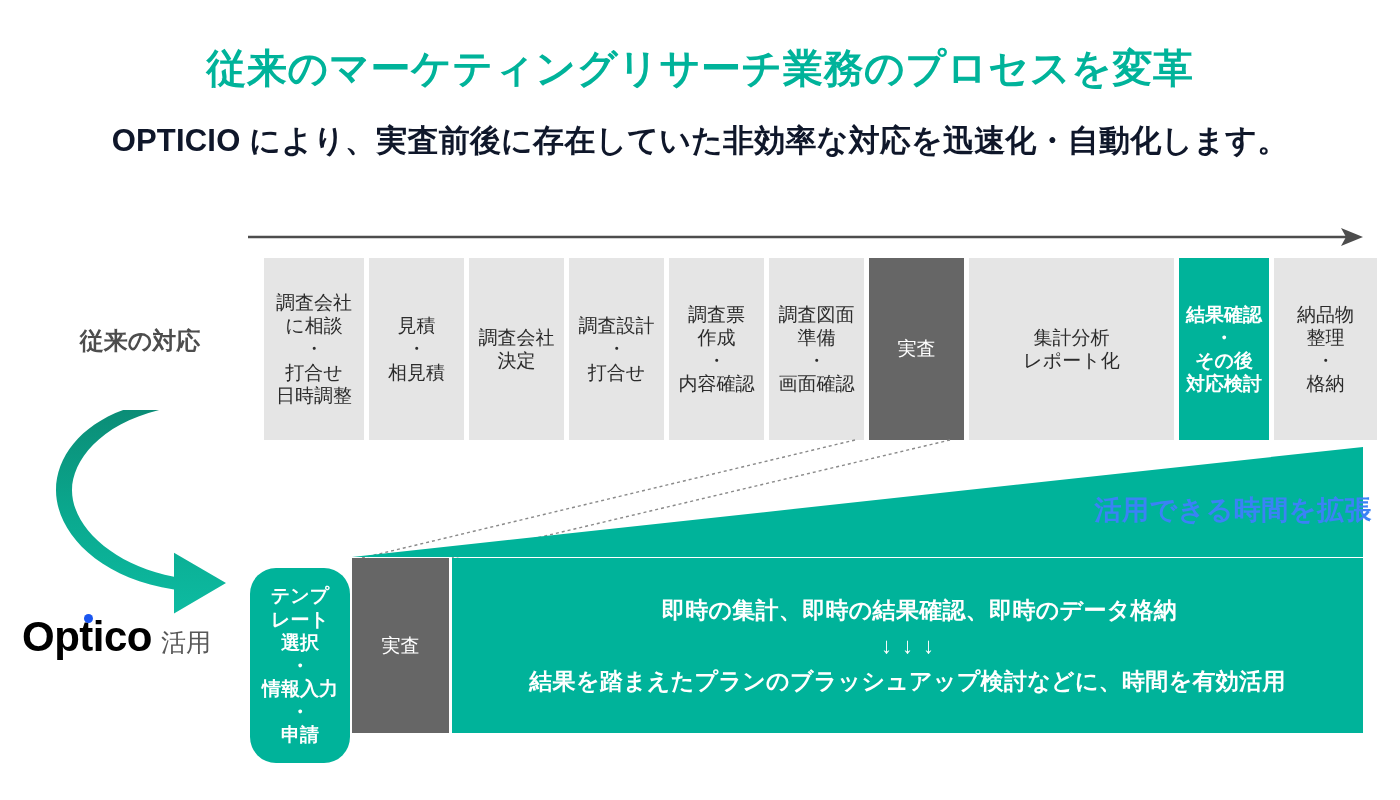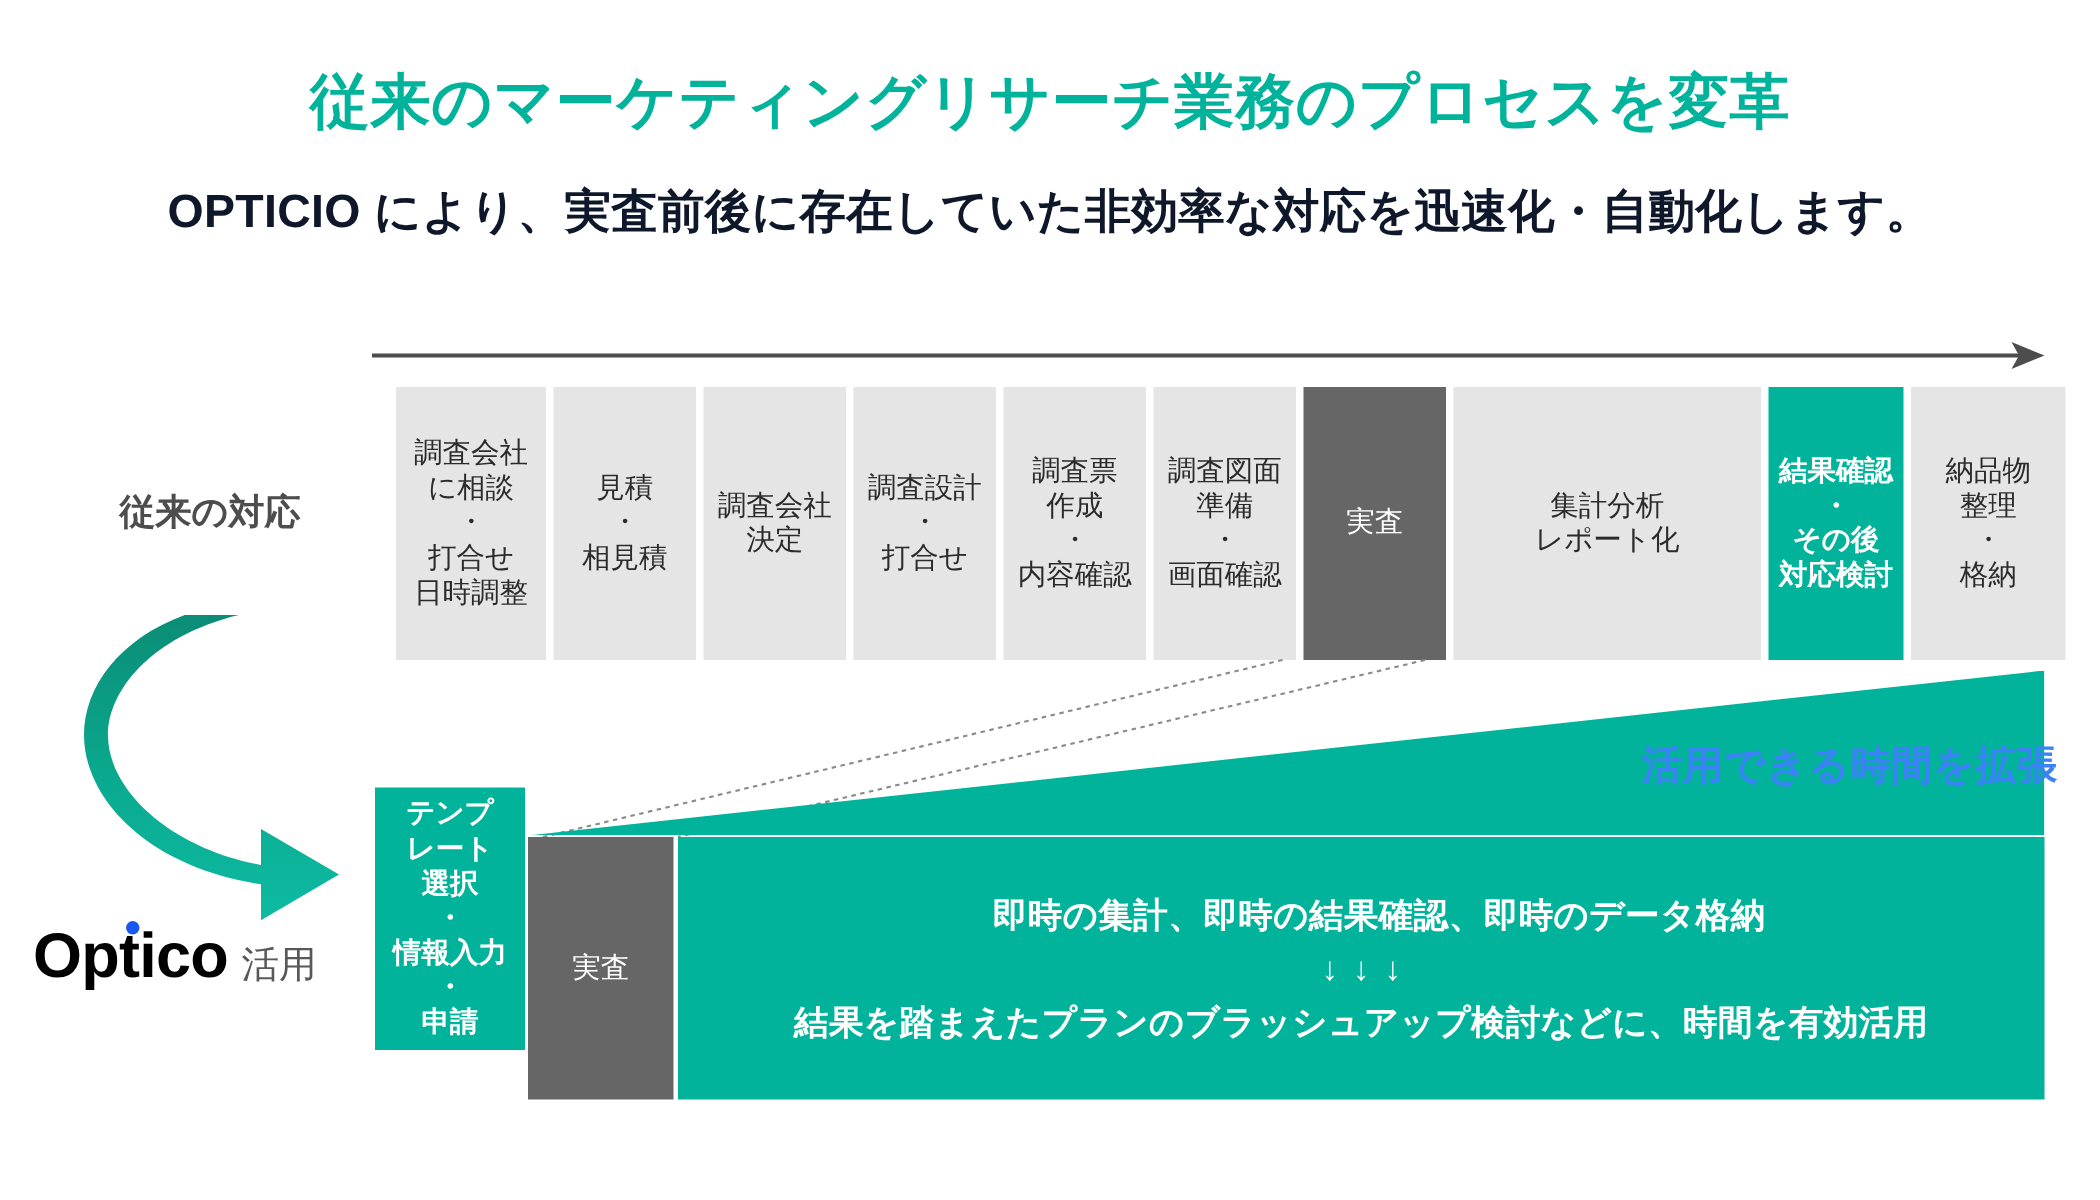--- a/index.html
+++ b/index.html
@@ -252,21 +252,21 @@
   <svg width="1400" height="800" xmlns="http://www.w3.org/2000/svg">
     <line x1="855" y1="440" x2="362" y2="558" stroke="#8a8a8a" stroke-width="1.4" stroke-dasharray="3,3"></line>
     <line x1="950" y1="440" x2="452" y2="558" stroke="#8a8a8a" stroke-width="1.4" stroke-dasharray="3,3"></line>
   </svg>
 </div>
 
 <div id="expansion-wedge"></div>
 <div id="expansion-label">活用できる時間を拡張</div>
 
 <div id="optico-row-steps">
-    <div class="step-box tone-teal" style="left: 250px; top: 525px; width: 100px; height: 175px;"><span>テンプ
+    <div class="step-box tone-teal" style="left: 250px; top: 568px; width: 100px; height: 195px; border-radius: 26px;"><span>テンプ
 レート
 選択
 ・
 情報入力
 ・
 申請</span></div>
     <div class="step-box tone-dark" style="left: 352px; top: 558px; width: 97px; height: 175px;"><span>実査</span></div>
   </div>
 
 <div id="optico-panel">

